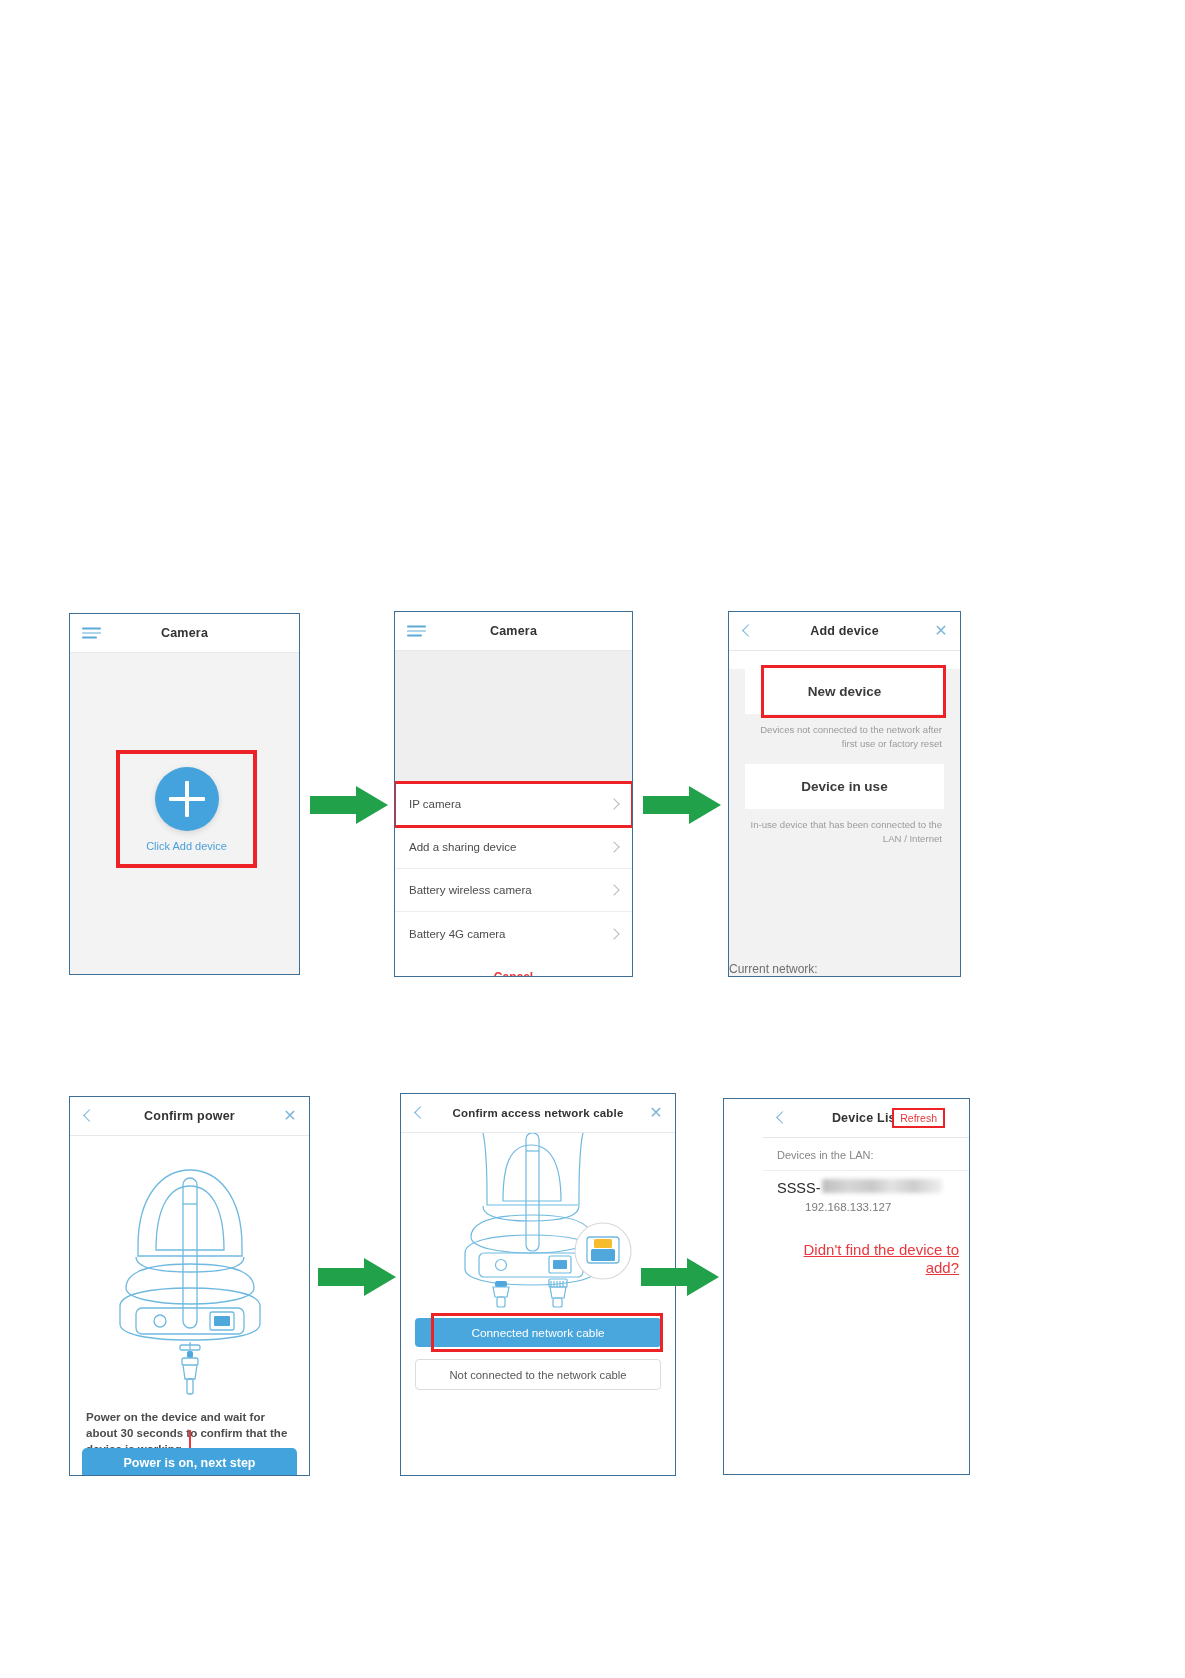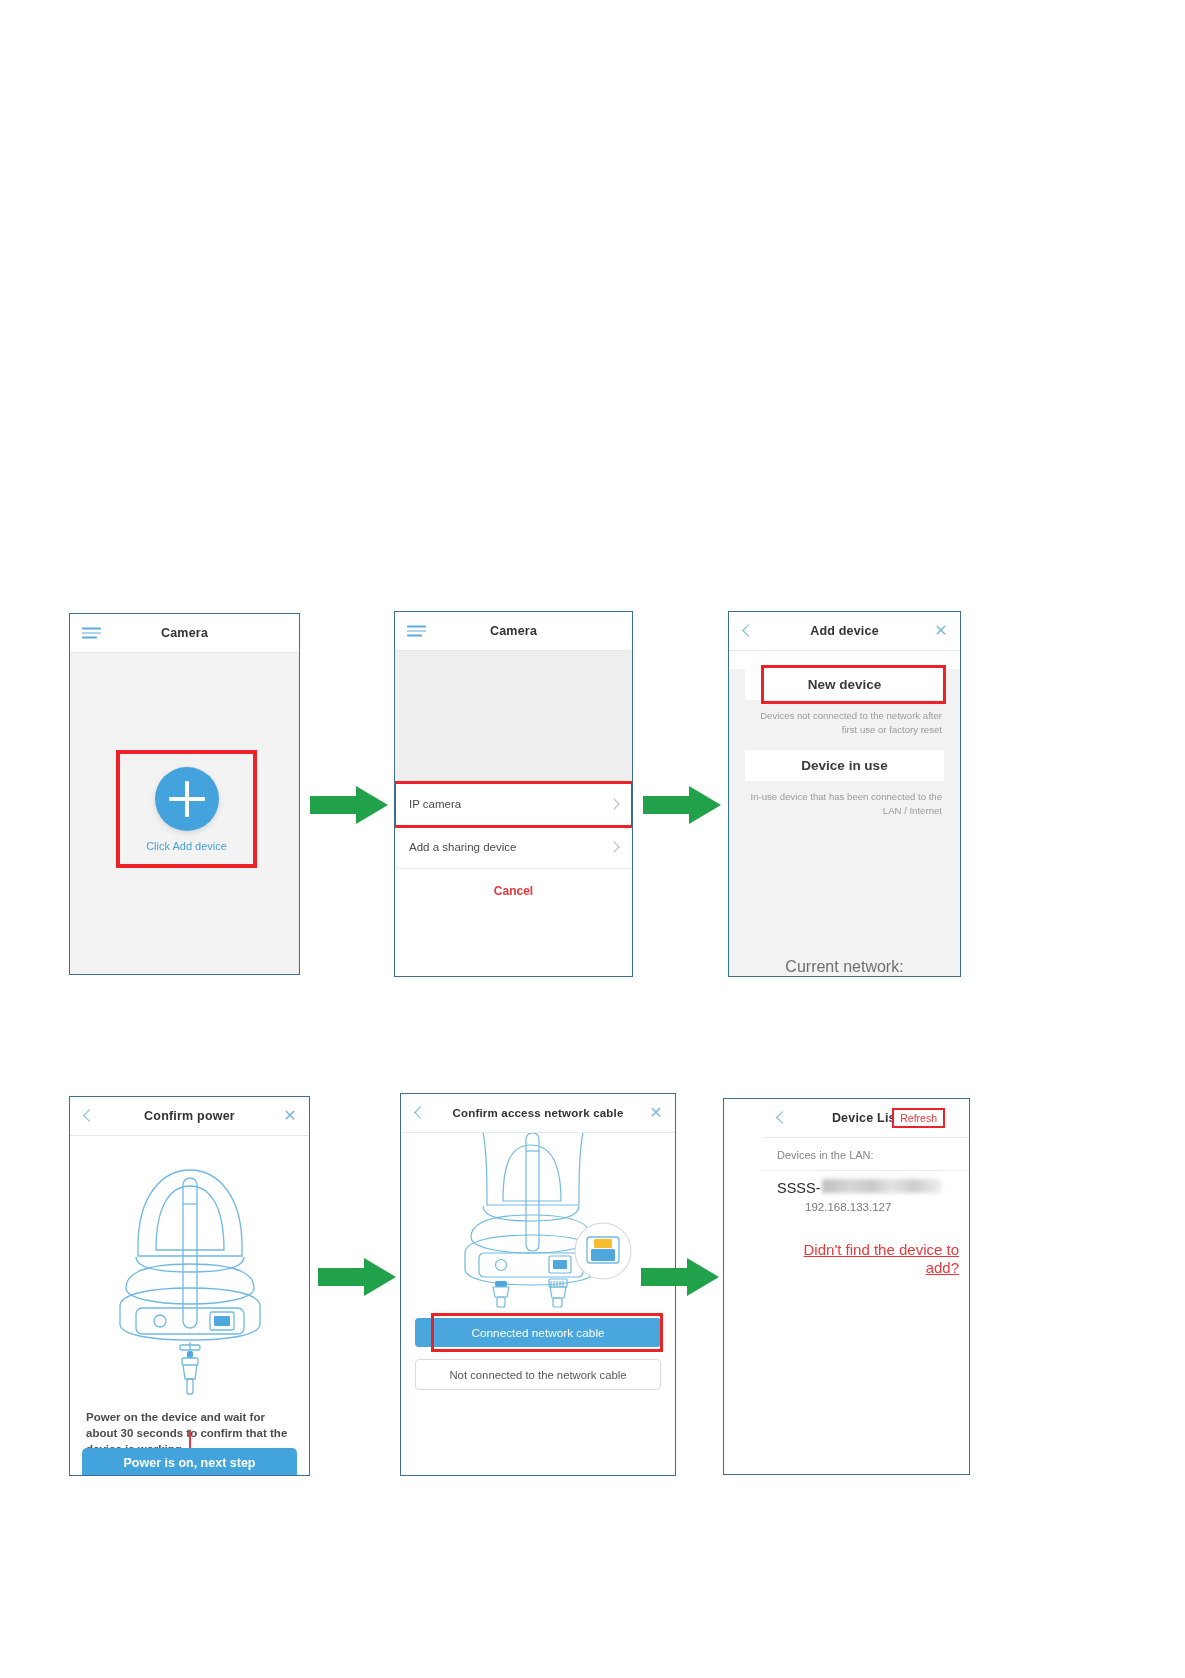--- a/index.html
+++ b/index.html
@@ -34,25 +34,25 @@
   #p2 .sheet{background:#ffffff;height:calc(100% - 133px);}
   .row{height:43px;display:flex;align-items:center;padding:0 14px;border-bottom:1px solid #ededed;position:relative;box-sizing:border-box;}
   .row span.lbl{font-size:11.5px;color:#4b4b4b;}
   .row .chev{position:absolute;right:14px;top:50%;width:7px;height:7px;border-right:1.3px solid #b9b9b9;border-top:1.3px solid #b9b9b9;transform:translateY(-50%) rotate(45deg);}
   .row.hl{outline:3.5px solid #ec2227;outline-offset:-1px;z-index:3;background:#fff;border-bottom:1px solid transparent;}
   .cancel-row{height:44px;display:flex;align-items:center;justify-content:center;font-size:12px;font-weight:bold;color:#e8373c;}
 
   
   #p3{left:728px;top:611px;width:233px;height:366px;}
   #p3 .body{background:#f2f2f2;height:calc(100% - 39px);position:relative;}
-  .big-btn{background:#ffffff;height:31px;display:flex;align-items:center;justify-content:center;font-size:13.5px;font-weight:bold;color:#3b3b3b;margin:0 16px;}
+  .big-btn{background:#ffffff;height:45px;display:flex;align-items:center;justify-content:center;font-size:13.5px;font-weight:bold;color:#3b3b3b;margin:0 16px;}
   .btn-wrap-hl{position:relative;margin-top:18px;}
   .btn-wrap-hl .ring{position:absolute;left:32px;right:14px;top:-4px;bottom:-4px;border:3.5px solid #ec2227;box-sizing:border-box;pointer-events:none;}
   .hint{font-size:9.6px;color:#9b9b9b;text-align:right;line-height:14px;padding:9px 18px 0;}
-  .cur-net{position:absolute;bottom:18px;left:0;right:0;text-align:center;font-size:16px;color:#6f6f6f;}
+  .cur-net{position:absolute;bottom:18px;left:0;right:0;text-align:left;font-size:12px;color:#6f6f6f;}
 
   
   #p4{left:69px;top:1096px;width:241px;height:380px;}
   #p4 .body{height:calc(100% - 39px);background:#fff;position:relative;}
   .cam-art{display:block;margin:2px auto 0;}
   .para{font-size:11.5px;font-weight:bold;color:#4d4d4d;line-height:16px;padding:0 16px;}
   .arrow-down{position:absolute;left:50%;transform:translateX(-50%);width:2px;background:#e8383d;}
   .arrow-down:after{content:"";position:absolute;left:50%;bottom:-8px;transform:translateX(-50%);border-left:5px solid transparent;border-right:5px solid transparent;border-top:9px solid #e8383d;}
   .blue-cta{position:absolute;left:12px;right:12px;bottom:-1px;height:30px;background:#42a3dd;border-radius:5px 5px 0 0;display:flex;align-items:center;justify-content:center;color:#fff;font-size:12.5px;font-weight:bold;}
 
@@ -116,20 +116,28 @@
     <div class="nav-title">Camera</div>
   </div>
   <div class="grey"></div>
   <div class="sheet">
     <div class="row hl">
       <span class="lbl">IP camera</span>
       <span class="chev"></span>
     </div>
     <div class="row">
       <span class="lbl">Add a sharing device</span>
+      <span class="chev"></span>
+    </div>
+    <div class="row">
+      <span class="lbl">Battery wireless camera</span>
+      <span class="chev"></span>
+    </div>
+    <div class="row" style="border-bottom:none">
+      <span class="lbl">Battery 4G camera</span>
       <span class="chev"></span>
     </div>
     <div class="cancel-row">Cancel</div>
   </div>
 </div>
 
 <div class="garrow" style="left:643px;top:786px;">
   <svg width="78" height="38" viewBox="0 0 78 38">
       <path d="M0 10 H46 V0 L78 19 L46 38 V28 H0 Z" fill="#21a24a"></path>
     </svg>

